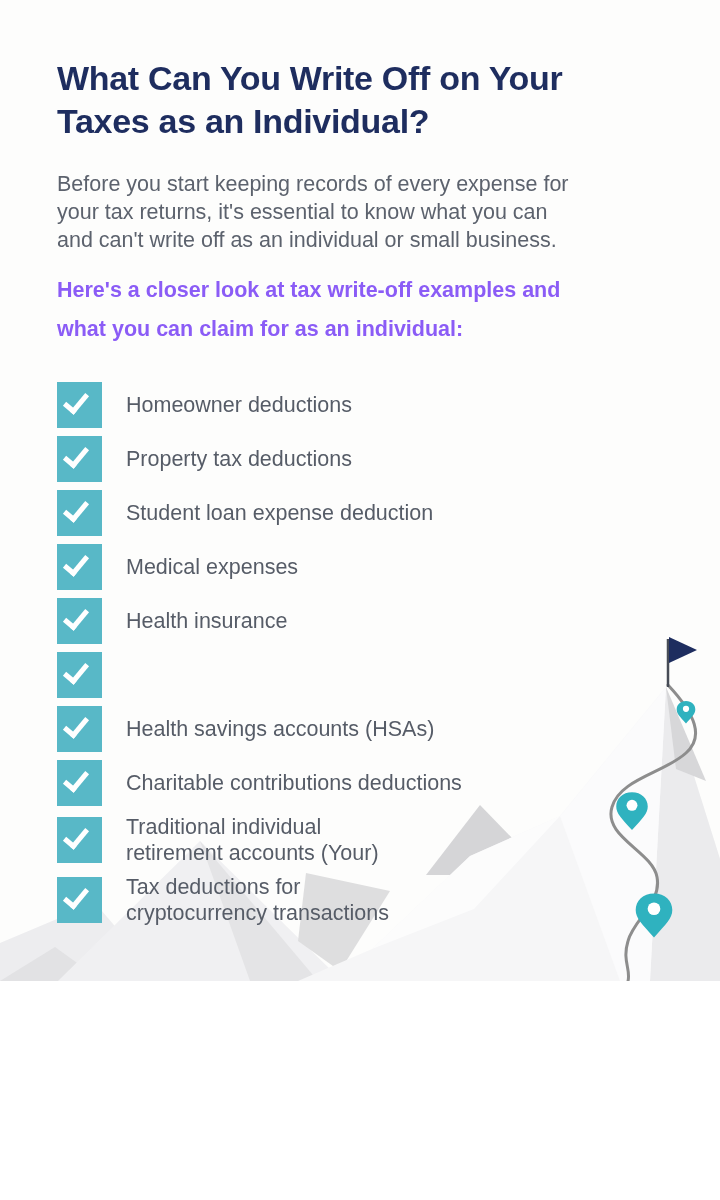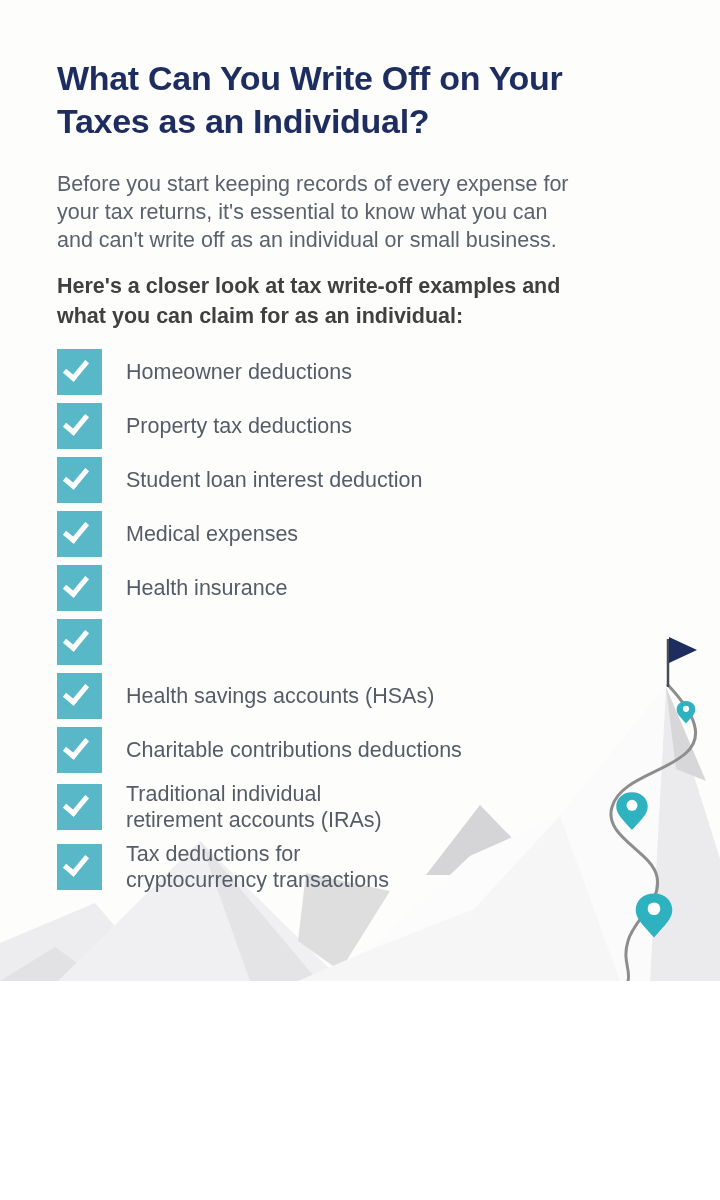--- a/index.html
+++ b/index.html
@@ -32,25 +32,25 @@
     white-space:pre-line;
     margin-bottom:27px;
   }
   .intro {
     font-size:21.5px; line-height:28px;
     color:#5c626d;
     white-space:pre-line;
     margin-bottom:17px;
   }
   .subheading {
-    font-size:21.5px; line-height:30px;
+    font-size:21.5px; line-height:39px;
     font-weight:700;
-    color:#404040;
-    white-space:pre-line;
-    margin-bottom:18px;
+    color:#8b5cf6;
+    white-space:pre-line;
+    margin-bottom:33px;
   }
 
   
   .checklist { list-style:none; display:flex; flex-direction:column; gap:8px; }
   .check-row { display:flex; align-items:center; gap:24px; }
   .checkbox {
     flex:0 0 auto;
     width:45px; height:46px;
     background:#58b8c7;
     position:relative;
@@ -152,21 +152,21 @@
       <li class="check-row">
         <span class="checkbox">
             <span class="tick"></span>
           </span>
         <span class="check-label">Property tax deductions</span>
       </li>
       <li class="check-row">
         <span class="checkbox">
             <span class="tick"></span>
           </span>
-        <span class="check-label">Student loan interest deduction</span>
+        <span class="check-label">Student loan expense deduction</span>
       </li>
       <li class="check-row">
         <span class="checkbox">
             <span class="tick"></span>
           </span>
         <span class="check-label">Medical expenses</span>
       </li>
       <li class="check-row">
         <span class="checkbox">
             <span class="tick"></span>
@@ -188,21 +188,21 @@
         <span class="checkbox">
             <span class="tick"></span>
           </span>
         <span class="check-label">Charitable contributions deductions</span>
       </li>
       <li class="check-row">
         <span class="checkbox">
             <span class="tick"></span>
           </span>
         <span class="check-label">Traditional individual
-retirement accounts (IRAs)</span>
+retirement accounts (Your)</span>
       </li>
       <li class="check-row">
         <span class="checkbox">
             <span class="tick"></span>
           </span>
         <span class="check-label">Tax deductions for
 cryptocurrency transactions</span>
       </li>
     </ul>
   </div>

